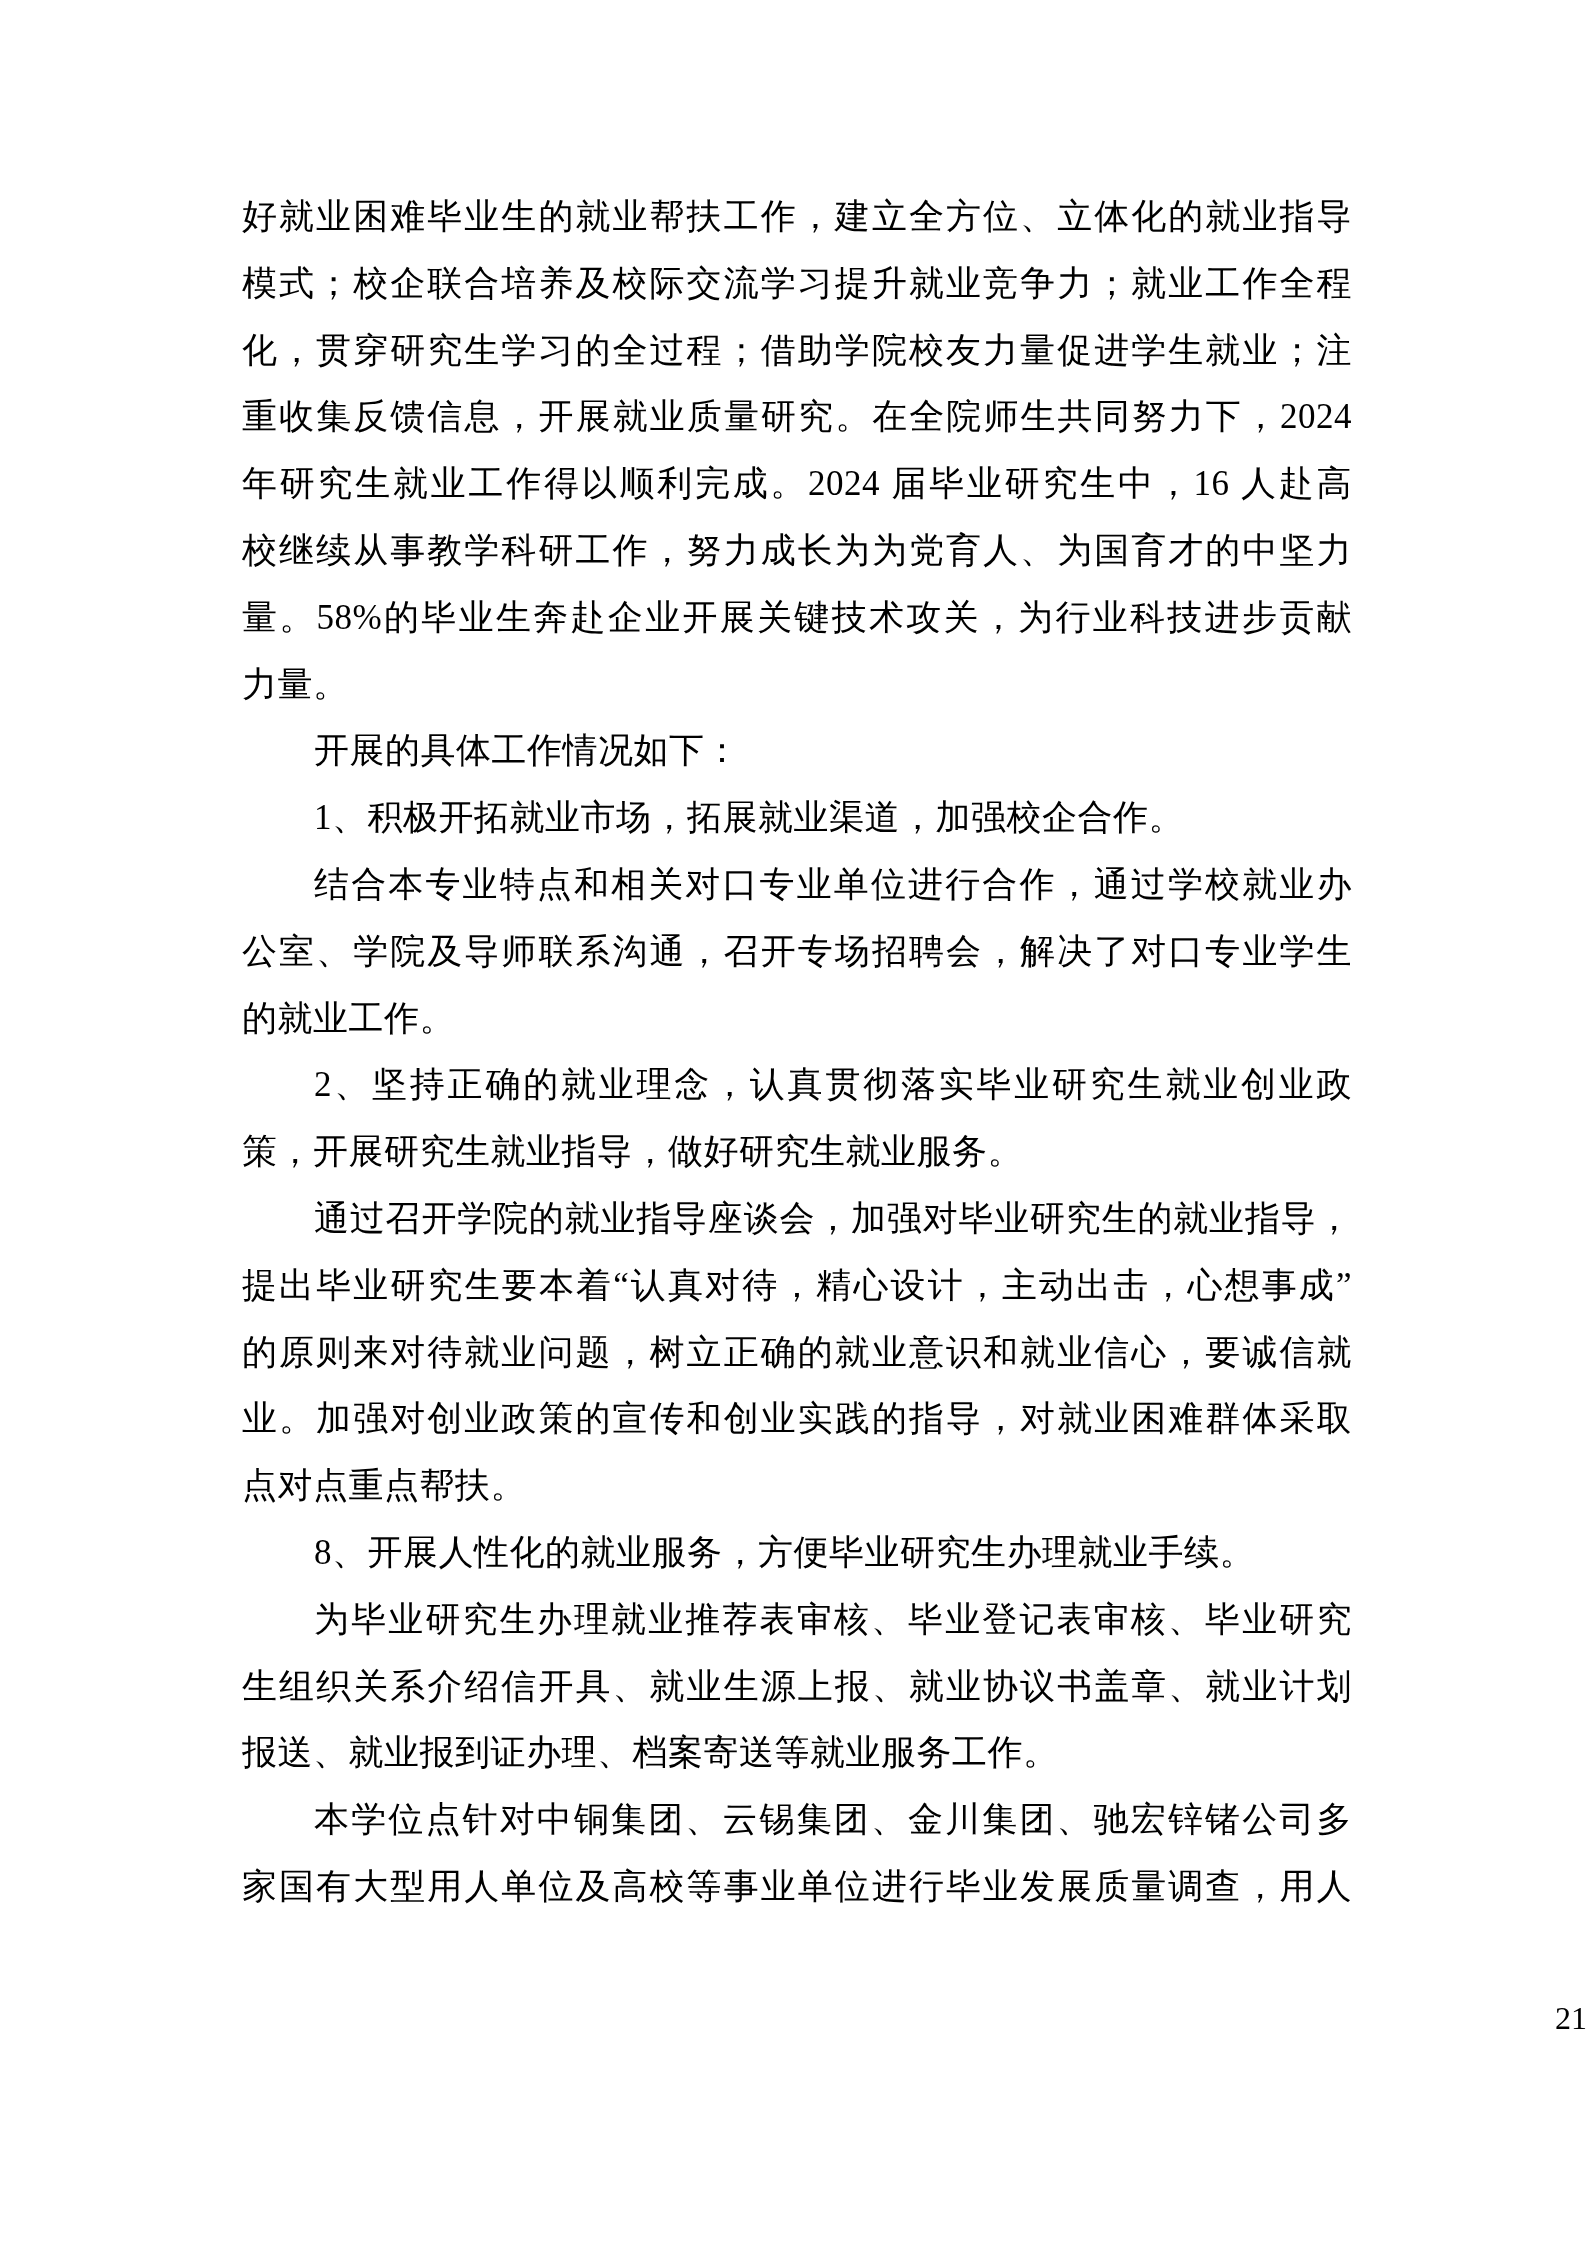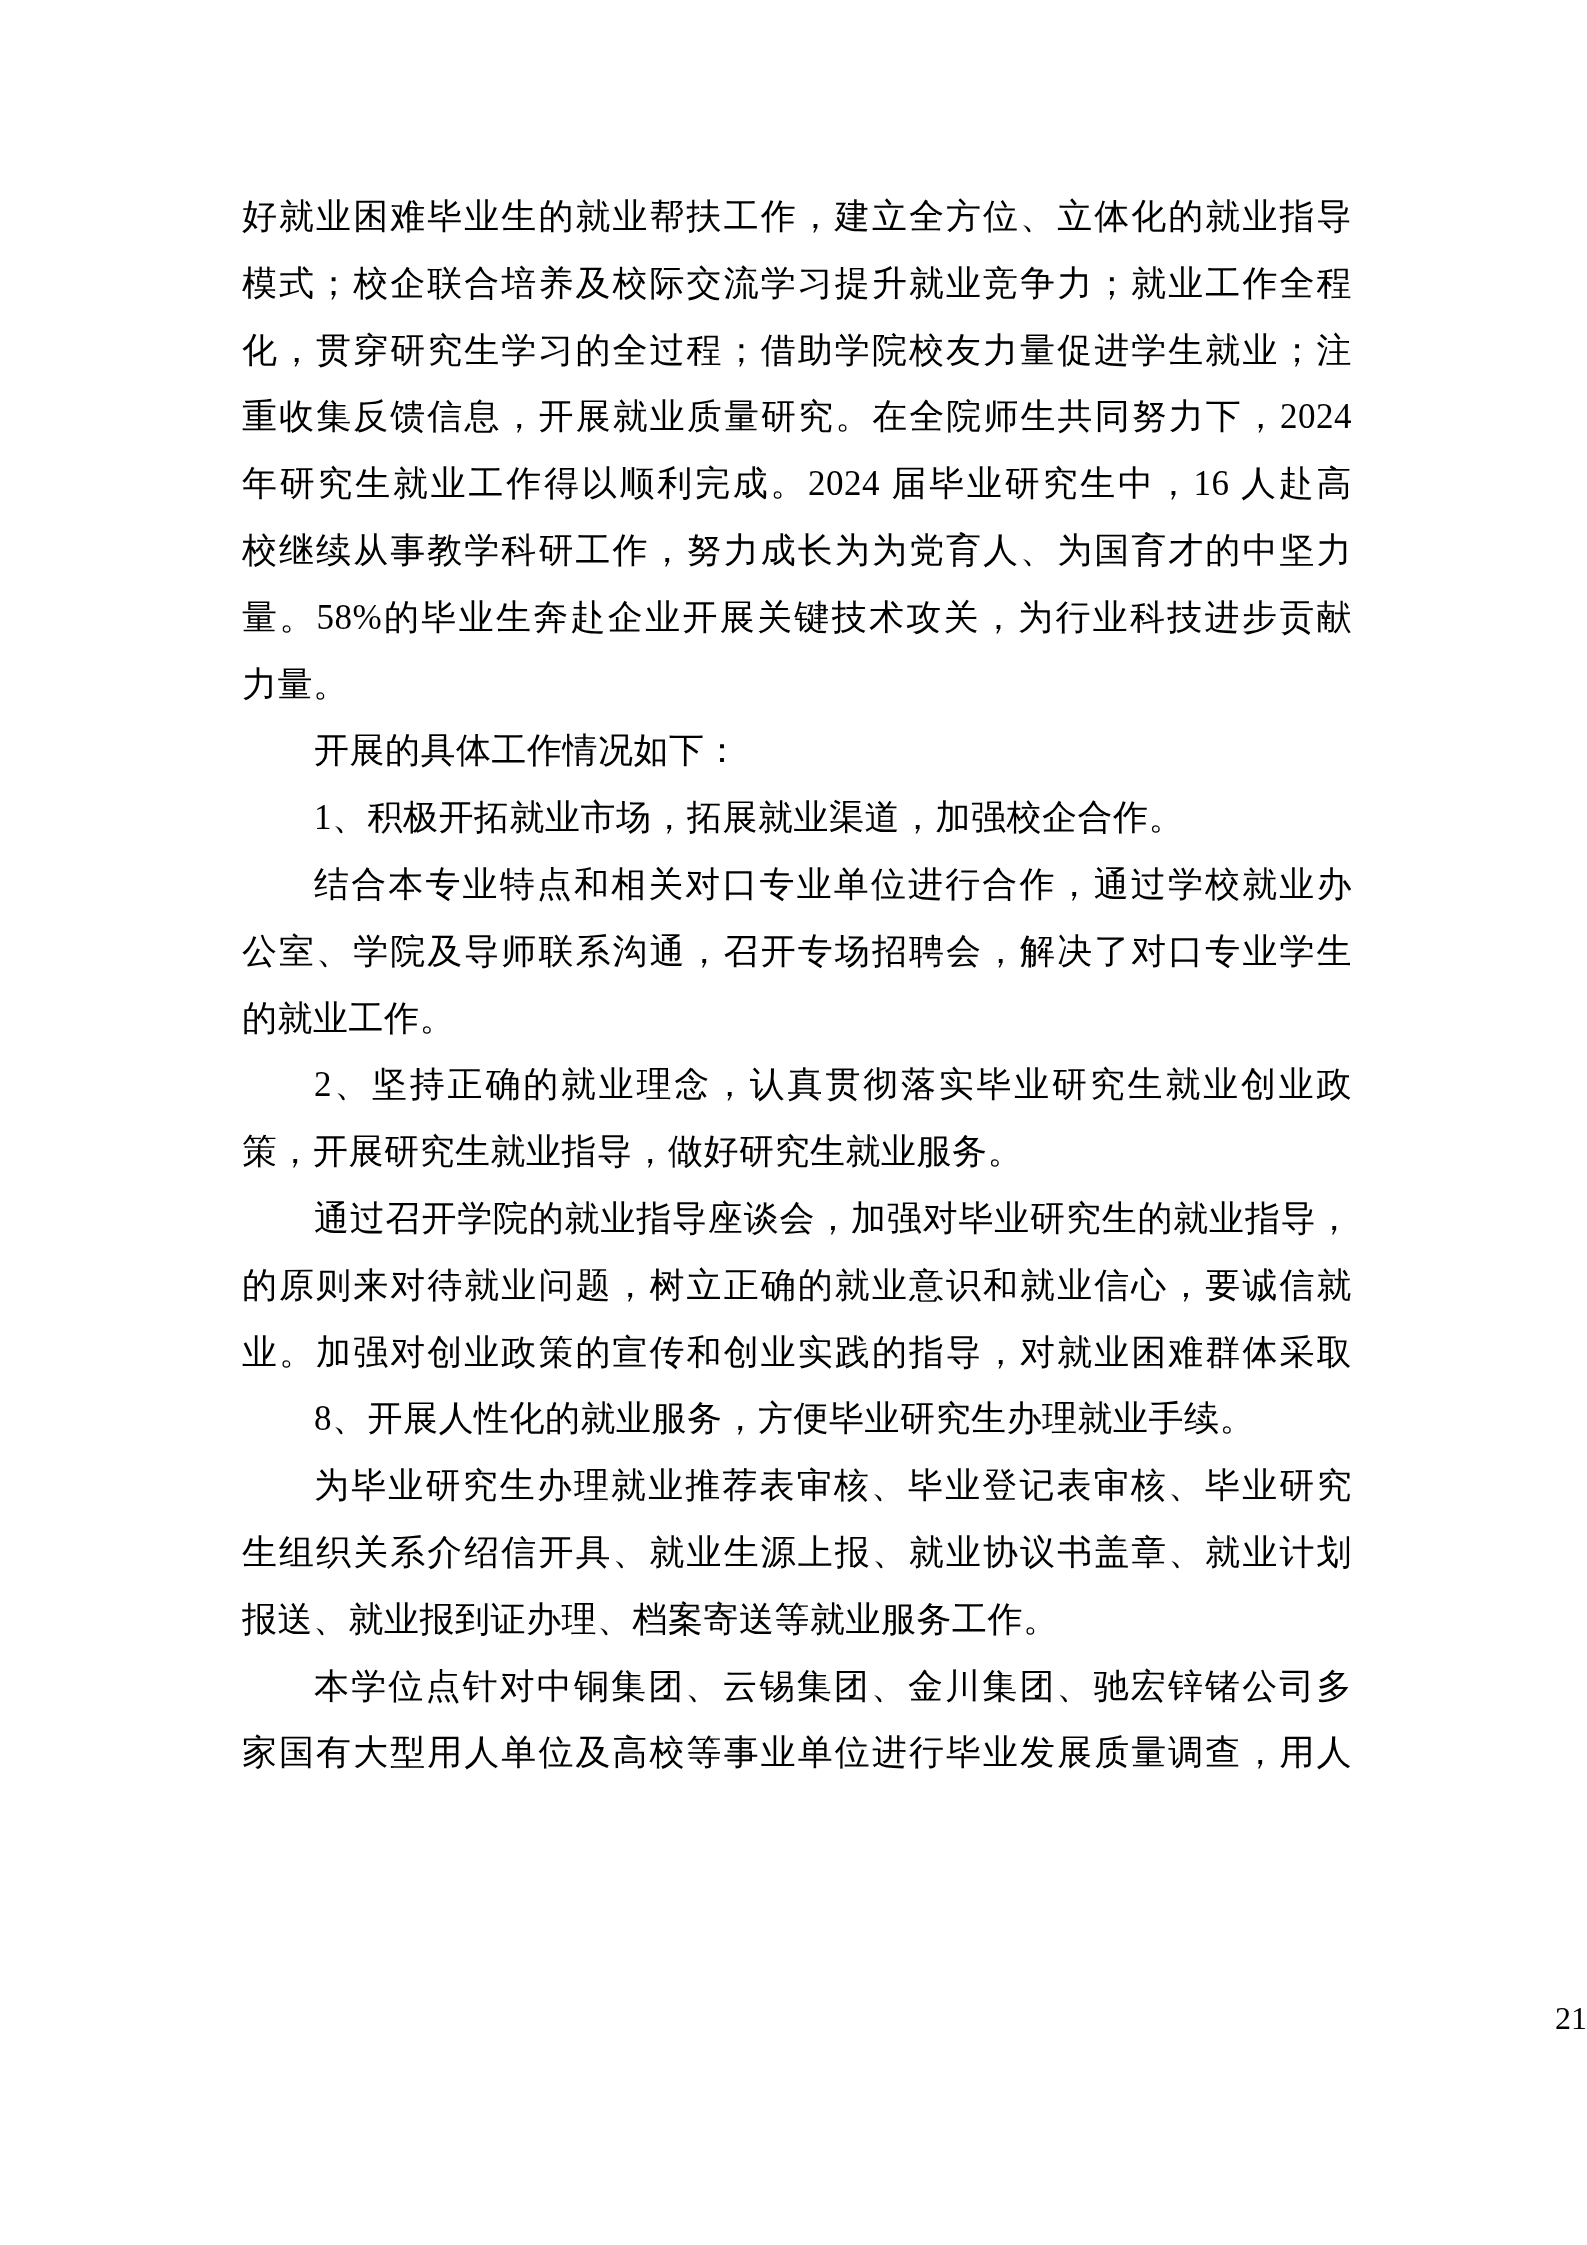--- a/index.html
+++ b/index.html
@@ -65,22 +65,24 @@
       <div class="line fill">量。58%的毕业生奔赴企业开展关键技术攻关，为行业科技进步贡献</div>
       <div class="line">力量。</div>
       <div class="line indent">开展的具体工作情况如下：</div>
       <div class="line indent">1、积极开拓就业市场，拓展就业渠道，加强校企合作。</div>
       <div class="line fill indent">结合本专业特点和相关对口专业单位进行合作，通过学校就业办</div>
       <div class="line fill">公室、学院及导师联系沟通，召开专场招聘会，解决了对口专业学生</div>
       <div class="line">的就业工作。</div>
       <div class="line fill indent">2、坚持正确的就业理念，认真贯彻落实毕业研究生就业创业政</div>
       <div class="line">策，开展研究生就业指导，做好研究生就业服务。</div>
       <div class="line fill indent">通过召开学院的就业指导座谈会，加强对毕业研究生的就业指导，</div>
+      <div class="line fill">提出毕业研究生要本着“认真对待，精心设计，主动出击，心想事成”</div>
       <div class="line fill">的原则来对待就业问题，树立正确的就业意识和就业信心，要诚信就</div>
       <div class="line fill">业。加强对创业政策的宣传和创业实践的指导，对就业困难群体采取</div>
+      <div class="line">点对点重点帮扶。</div>
       <div class="line indent">8、开展人性化的就业服务，方便毕业研究生办理就业手续。</div>
       <div class="line fill indent">为毕业研究生办理就业推荐表审核、毕业登记表审核、毕业研究</div>
       <div class="line fill">生组织关系介绍信开具、就业生源上报、就业协议书盖章、就业计划</div>
       <div class="line">报送、就业报到证办理、档案寄送等就业服务工作。</div>
       <div class="line fill indent">本学位点针对中铜集团、云锡集团、金川集团、驰宏锌锗公司多</div>
       <div class="line fill">家国有大型用人单位及高校等事业单位进行毕业发展质量调查，用人</div>
     </div>
   <div class="page-number">21</div>
 </div>
 

